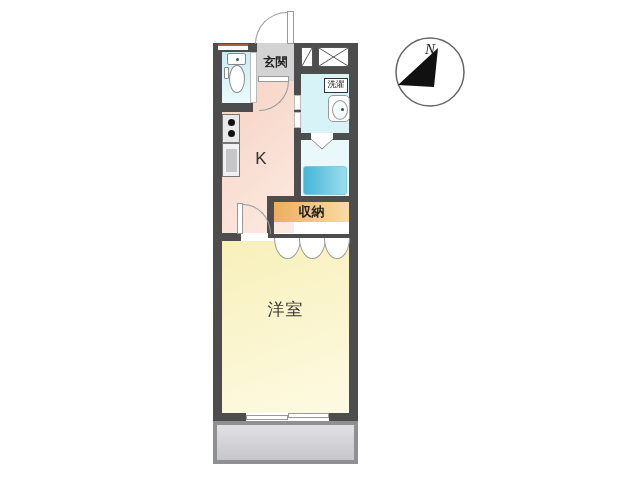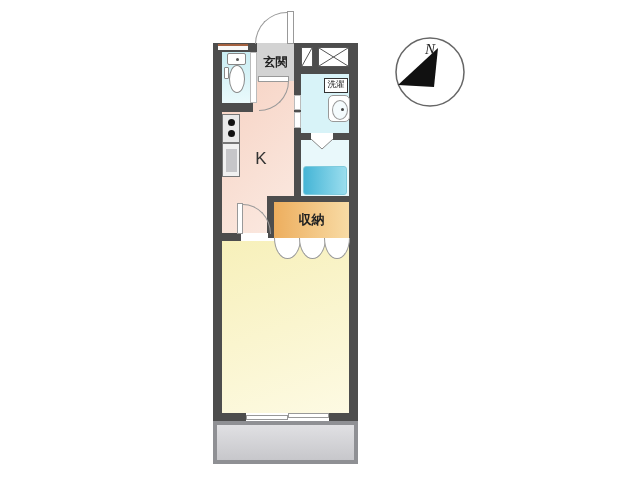--- a/index.html
+++ b/index.html
@@ -68,21 +68,21 @@
   <div class="wall" style="left:222px;top:103px;width:31px;height:9px;"></div>
   <div class="wall" style="left:294px;top:43px;width:7px;height:157px;"></div>
   <div class="wall" style="left:313px;top:45px;width:5px;height:24px;"></div>
   <div class="wall" style="left:301px;top:67px;width:48px;height:7px;"></div>
   <div class="wall" style="left:294px;top:133px;width:55px;height:7px;"></div>
   <div class="wall" style="left:267px;top:196px;width:82px;height:6px;"></div>
   <div class="wall" style="left:267px;top:196px;width:7px;height:42px;"></div>
   <div class="wall" style="left:213px;top:233px;width:28px;height:8px;"></div>
   <div class="wall" style="left:274px;top:234px;width:75px;height:4px;"></div>
 
-  <div class="abs storage" style="left:274px;top:202px;width:75px;height:36px;">
+  <div class="abs storage" style="left:274px;top:202px;width:75px;height:20px;">
     <span>収納</span>
   </div>
 
   <div class="abs" style="left:274px;top:238px;width:75px;height:21px;">
     <div class="fold" style="left:0px;"></div>
     <div class="fold" style="left:25px;"></div>
     <div class="fold" style="left:50px;width:24px;"></div>
   </div>
 
   <div class="abs genkan" style="left:257px;top:43px;width:37px;height:38px;">
@@ -138,20 +138,21 @@
 
   <div class="abs door-panel" style="left:258px;top:76px;width:31px;height:6px;"></div>
   <div class="abs arc-br" style="left:259px;top:81px;width:30px;height:30px;"></div>
 
   <div class="abs" style="left:241px;top:233px;width:27px;height:8px;background:#fff;"></div>
   <div class="abs door-panel" style="left:237px;top:203px;width:6px;height:31px;"></div>
   <div class="abs arc-tr" style="left:243px;top:204px;width:28px;height:30px;"></div>
 
   <div class="abs k-label">K</div>
   <div class="abs room-label">
+    <div>洋室</div>
   </div>
 
   <div class="abs window-pane" style="left:246px;top:415px;width:42px;height:5px;"></div>
   <div class="abs window-pane" style="left:288px;top:413px;width:41px;height:5px;"></div>
 
   <div class="abs balcony" style="left:213px;top:421px;width:145px;height:43px;">
     <div class="balcony-inner"></div>
   </div>
 
   <svg class="abs" style="left:392px;top:34px;" width="76" height="76">

